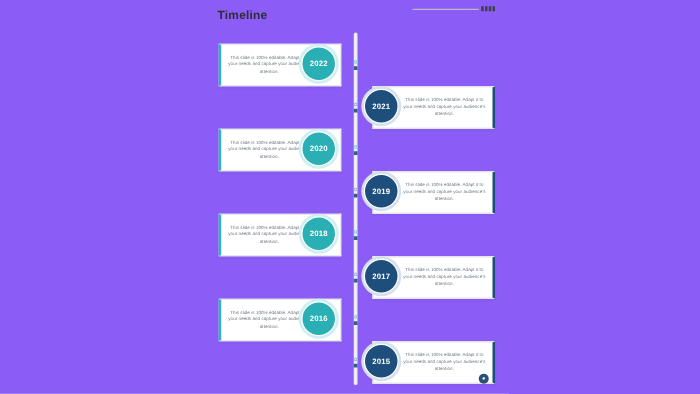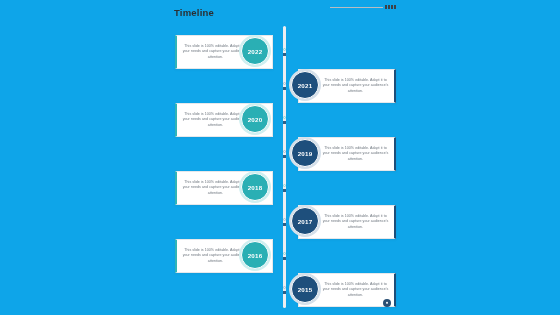--- a/index.html
+++ b/index.html
@@ -12,21 +12,21 @@
     overflow: hidden;
     background: #ffffff;
     font-family: "Liberation Sans", sans-serif;
     -webkit-font-smoothing: antialiased;
   }
 
   .slide {
     position: relative;
     width: 560px;
     height: 315px;
-    background: #0ea5e9;
+    background: #8b5cf6;
   }
 
   
   .top-indicator {
     position: absolute;
     top: 3px;
     left: 330px;
     width: 66px;
     height: 8px;
     display: flex;

